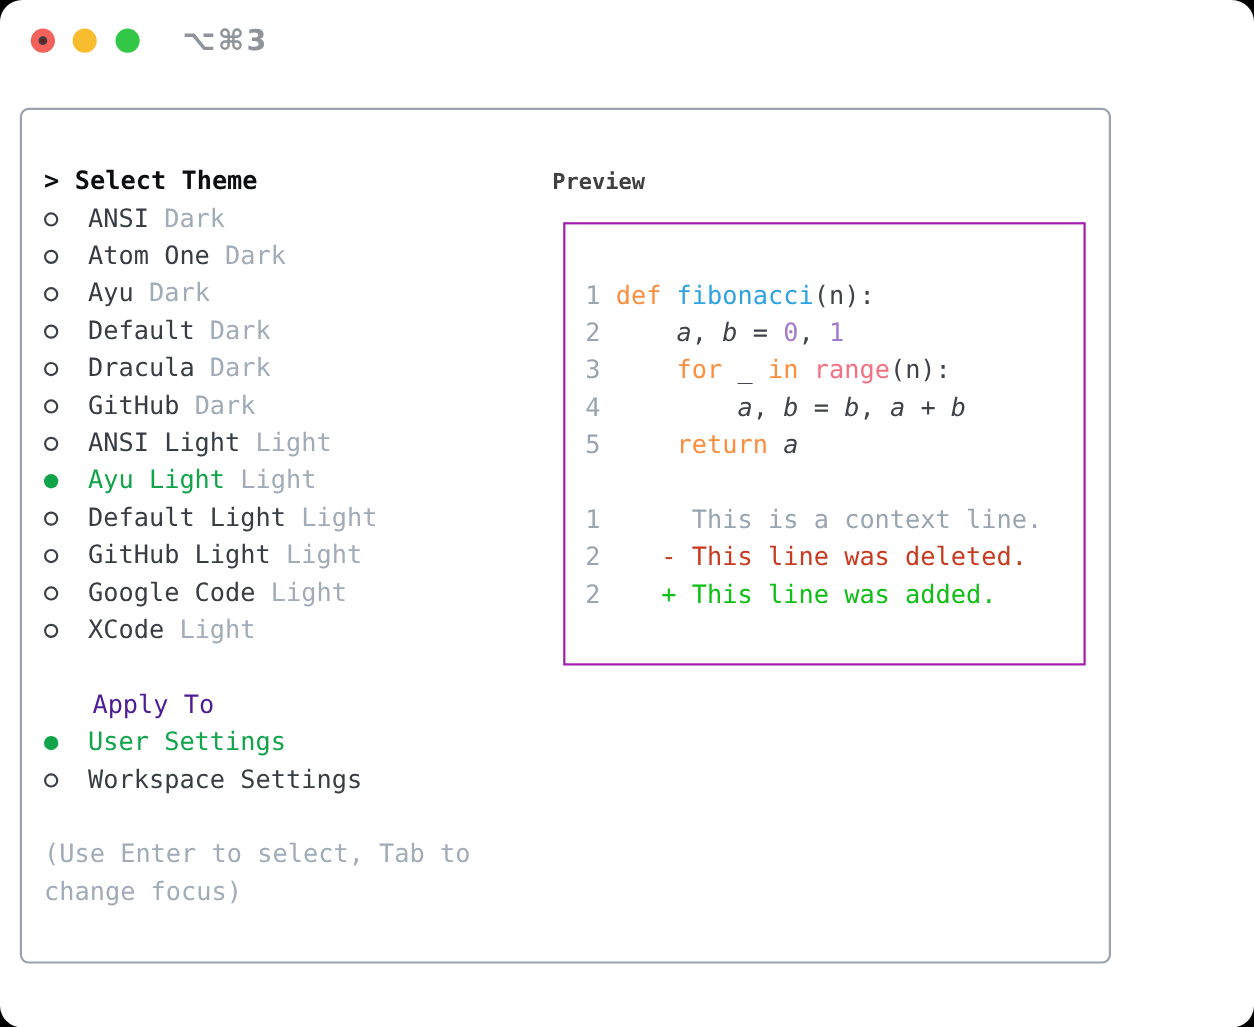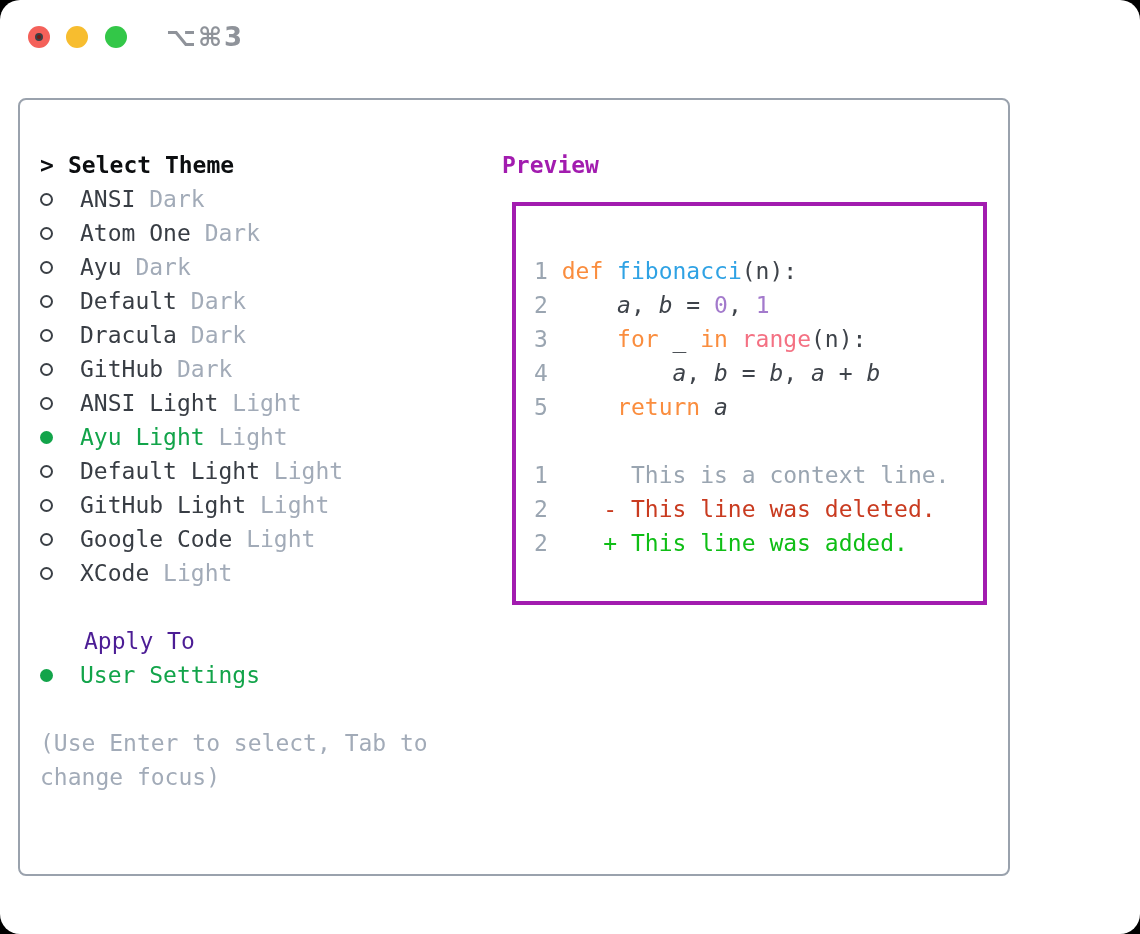--- a/index.html
+++ b/index.html
@@ -32,25 +32,25 @@
   .hdr{font-weight:bold;color:#0c0e10;}
   .label{color:#383d44;margin-left:12px;}
   .tag{color:#a2abb8;margin-left:1ch;}
   .row.selected .label{color:#12a44a;text-align:right;}
   .spacer{height:34px;}
   .sub-hdr{margin-left:44px;color:#4c1d95;}
   .help{width:420px;line-height:34px;color:#a2abb8;white-space:normal;}
   
   .preview-title{
     position:absolute;left:482px;top:48px;height:34px;line-height:34px;
-    font-size:23px;font-weight:bold;color:#a21caf;
+    font-size:20px;font-weight:bold;color:#404040;
   }
   .preview-box{
     position:absolute;left:492px;top:102px;width:475px;height:403px;
-    border:4px solid #a21caf;box-sizing:border-box;background:#fff;
+    border:2px solid #a21caf;box-sizing:border-box;background:#fff;
     padding:48px 0 0 18px;overflow:hidden;
   }
   .code-row{height:34px;line-height:34px;font-size:23px;white-space:pre;}
   .ln{color:#9aa5b1;}
   .c-txt{color:#3e434a;}
   .c-var{color:#3e434a;font-style:italic;}
   .c-kw{color:#fa8d3e;}
   .c-fn{color:#2fa2e4;}
   .c-builtin{color:#f47183;}
   .c-num{color:#a37acc;}
@@ -93,20 +93,21 @@
         </div>
 
       <div class="spacer"></div>
 
       <div class="row">
         <span class="sub-hdr">Apply To</span>
       </div>
 
       <div id="apply-list">
           <div class="row item selected"><span class="marker"><span class="dot filled"></span></span><span class="label">User Settings</span></div>
+          <div class="row item"><span class="marker"><span class="dot"></span></span><span class="label">Workspace Settings</span></div>
         </div>
 
       <div class="spacer"></div>
 
       <div class="help">(Use Enter to select, Tab to change focus)</div>
     </div>
 
     <div class="preview-title">Preview</div>
 
     <div class="preview-box">

